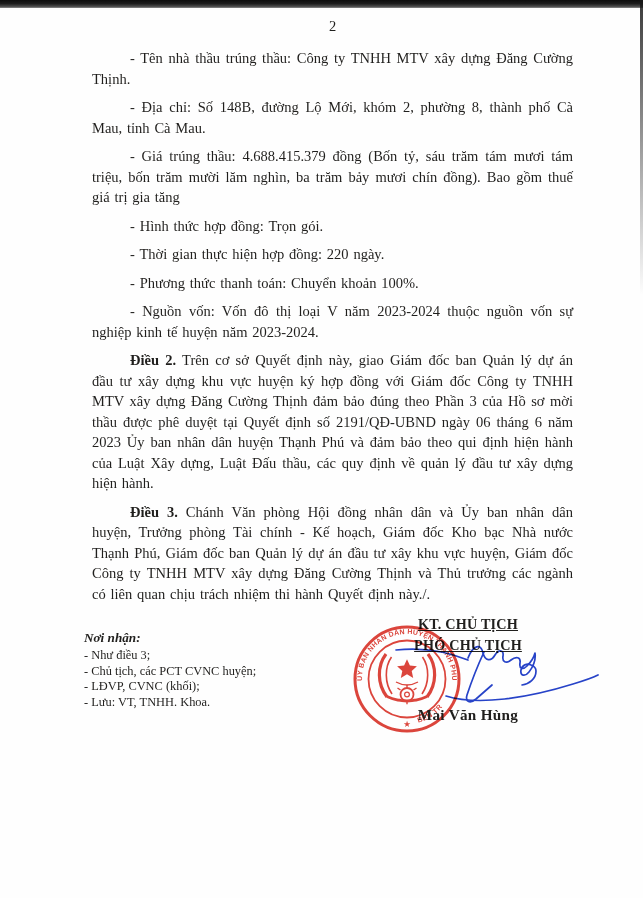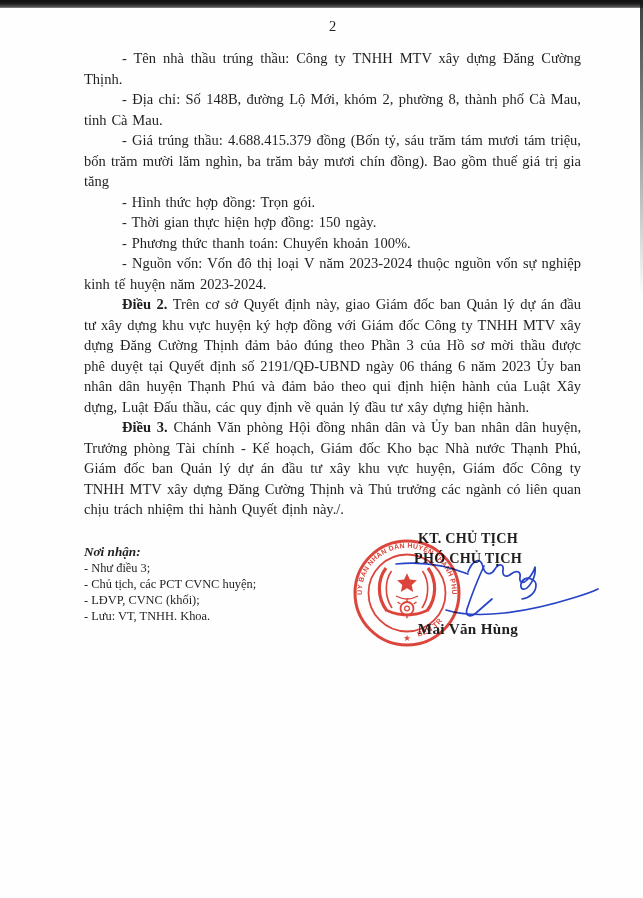--- a/index.html
+++ b/index.html
@@ -11,30 +11,30 @@
     position:absolute;top:0;left:0;width:643px;height:8px;
     background:linear-gradient(180deg,#0d0d0d 0%,#1d1d1d 45%,#4a4a4a 80%,#8a8a8a 100%);
   }
   .scan-bar-right{
     position:absolute;top:0;right:0;width:3px;height:295px;
     background:linear-gradient(180deg,rgba(25,25,25,.85),rgba(25,25,25,0));
   }
   .content{position:absolute;left:84px;top:8px;width:497px;}
   .page-number{text-align:center;font-size:14.5px;padding-top:10px;margin-bottom:13px;}
   .para{
-    margin:0;text-align:justify;text-indent:38px;
+    margin:8px;text-align:justify;text-indent:38px;
     font-size:14.5px;line-height:20.5px;word-spacing:1.2px;
   }
   .para .lead{font-weight:bold;}
   .footer{position:relative;margin-top:6px;height:215px;}
   .recipients{position:absolute;left:0;top:10px;font-size:12.4px;line-height:15.8px;margin-top:8px;}
   .rec-heading{font-weight:bold;font-style:italic;font-size:13.2px;margin-bottom:2px;}
   .sign-titles{
     position:absolute;left:248px;top:2px;width:272px;text-align:center;
-    font-weight:bold;font-size:14.2px;line-height:20.5px;letter-spacing:.2px;
+    font-weight:bold;font-size:14.2px;line-height:20.5px;letter-spacing:.2px;text-decoration:underline;
   }
   .stamp{
     position:absolute;left:268px;top:12px;width:110px;height:110px;
     mix-blend-mode:multiply;opacity:.92;
   }
   .signature{
     position:absolute;left:284px;top:24px;width:245px;height:95px;
     mix-blend-mode:multiply;
   }
   .signer-name{
@@ -51,21 +51,21 @@
   <div class="scan-bar-right"></div>
 
   <div class="content">
     <div class="page-number">2</div>
 
     <div>
       <p class="para"><b class="lead"></b><span>- Tên nhà thầu trúng thầu: Công ty TNHH MTV xây dựng Đăng Cường Thịnh.</span></p>
       <p class="para"><b class="lead"></b><span>- Địa chỉ: Số 148B, đường Lộ Mới, khóm 2, phường 8, thành phố Cà Mau, tỉnh Cà Mau.</span></p>
       <p class="para"><b class="lead"></b><span>- Giá trúng thầu: 4.688.415.379 đồng (Bốn tỷ, sáu trăm tám mươi tám triệu, bốn trăm mười lăm nghìn, ba trăm bảy mươi chín đồng). Bao gồm thuế giá trị gia tăng</span></p>
       <p class="para"><b class="lead"></b><span>- Hình thức hợp đồng: Trọn gói.</span></p>
-      <p class="para"><b class="lead"></b><span>- Thời gian thực hiện hợp đồng: 150 ngày.</span></p>
+      <p class="para"><b class="lead"></b><span>- Thời gian thực hiện hợp đồng: 220 ngày.</span></p>
       <p class="para"><b class="lead"></b><span>- Phương thức thanh toán: Chuyển khoản 100%.</span></p>
       <p class="para"><b class="lead"></b><span>- Nguồn vốn: Vốn đô thị loại V năm 2023-2024 thuộc nguồn vốn sự nghiệp kinh tế huyện năm 2023-2024.</span></p>
       <p class="para"><b class="lead">Điều 2.</b><span> Trên cơ sở Quyết định này, giao Giám đốc ban Quản lý dự án đầu tư xây dựng khu vực huyện ký hợp đồng với Giám đốc Công ty TNHH MTV xây dựng Đăng Cường Thịnh đảm bảo đúng theo Phần 3 của Hồ sơ mời thầu được phê duyệt tại Quyết định số 2191/QĐ-UBND ngày 06 tháng 6 năm 2023 Ủy ban nhân dân huyện Thạnh Phú và đảm bảo theo qui định hiện hành của Luật Xây dựng, Luật Đấu thầu, các quy định về quản lý đầu tư xây dựng hiện hành.</span></p>
       <p class="para"><b class="lead">Điều 3.</b><span> Chánh Văn phòng Hội đồng nhân dân và Ủy ban nhân dân huyện, Trưởng phòng Tài chính - Kế hoạch, Giám đốc Kho bạc Nhà nước Thạnh Phú, Giám đốc ban Quản lý dự án đầu tư xây khu vực huyện, Giám đốc Công ty TNHH MTV xây dựng Đăng Cường Thịnh và Thủ trưởng các ngành có liên quan chịu trách nhiệm thi hành Quyết định này./.</span></p>
     </div>
 
     <div class="footer">
 
       <div class="recipients">
         <div class="rec-heading">Nơi nhận:</div>

